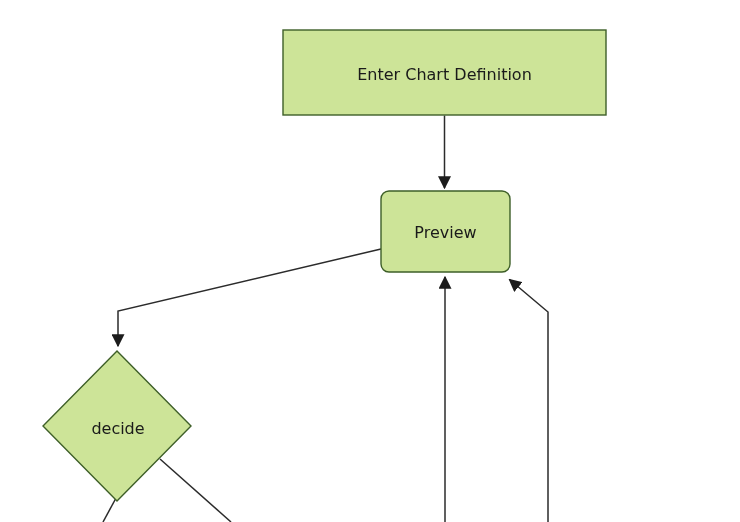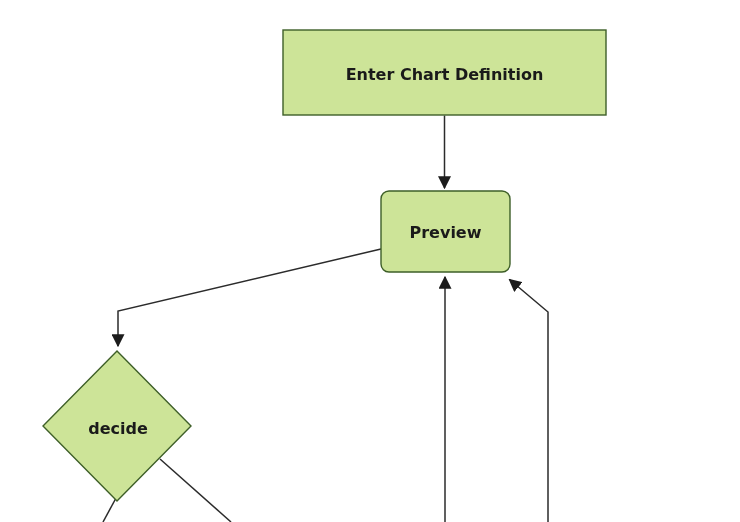--- a/index.html
+++ b/index.html
@@ -8,21 +8,20 @@
     background: #ffffff;
     width: 740px;
     height: 522px;
     overflow: hidden;
     font-family: "DejaVu Sans", "Liberation Sans", sans-serif;
   }
   .canvas-wrap {
     position: relative;
     width: 662px;
     height: 522px;
-    font-weight: bold;
   }
   svg.flowchart {
     display: block;
     width: 740px;
     height: 522px;
   }
   .node-shape {
     stroke: #3e5f28;
     stroke-width: 1.4;
   }

